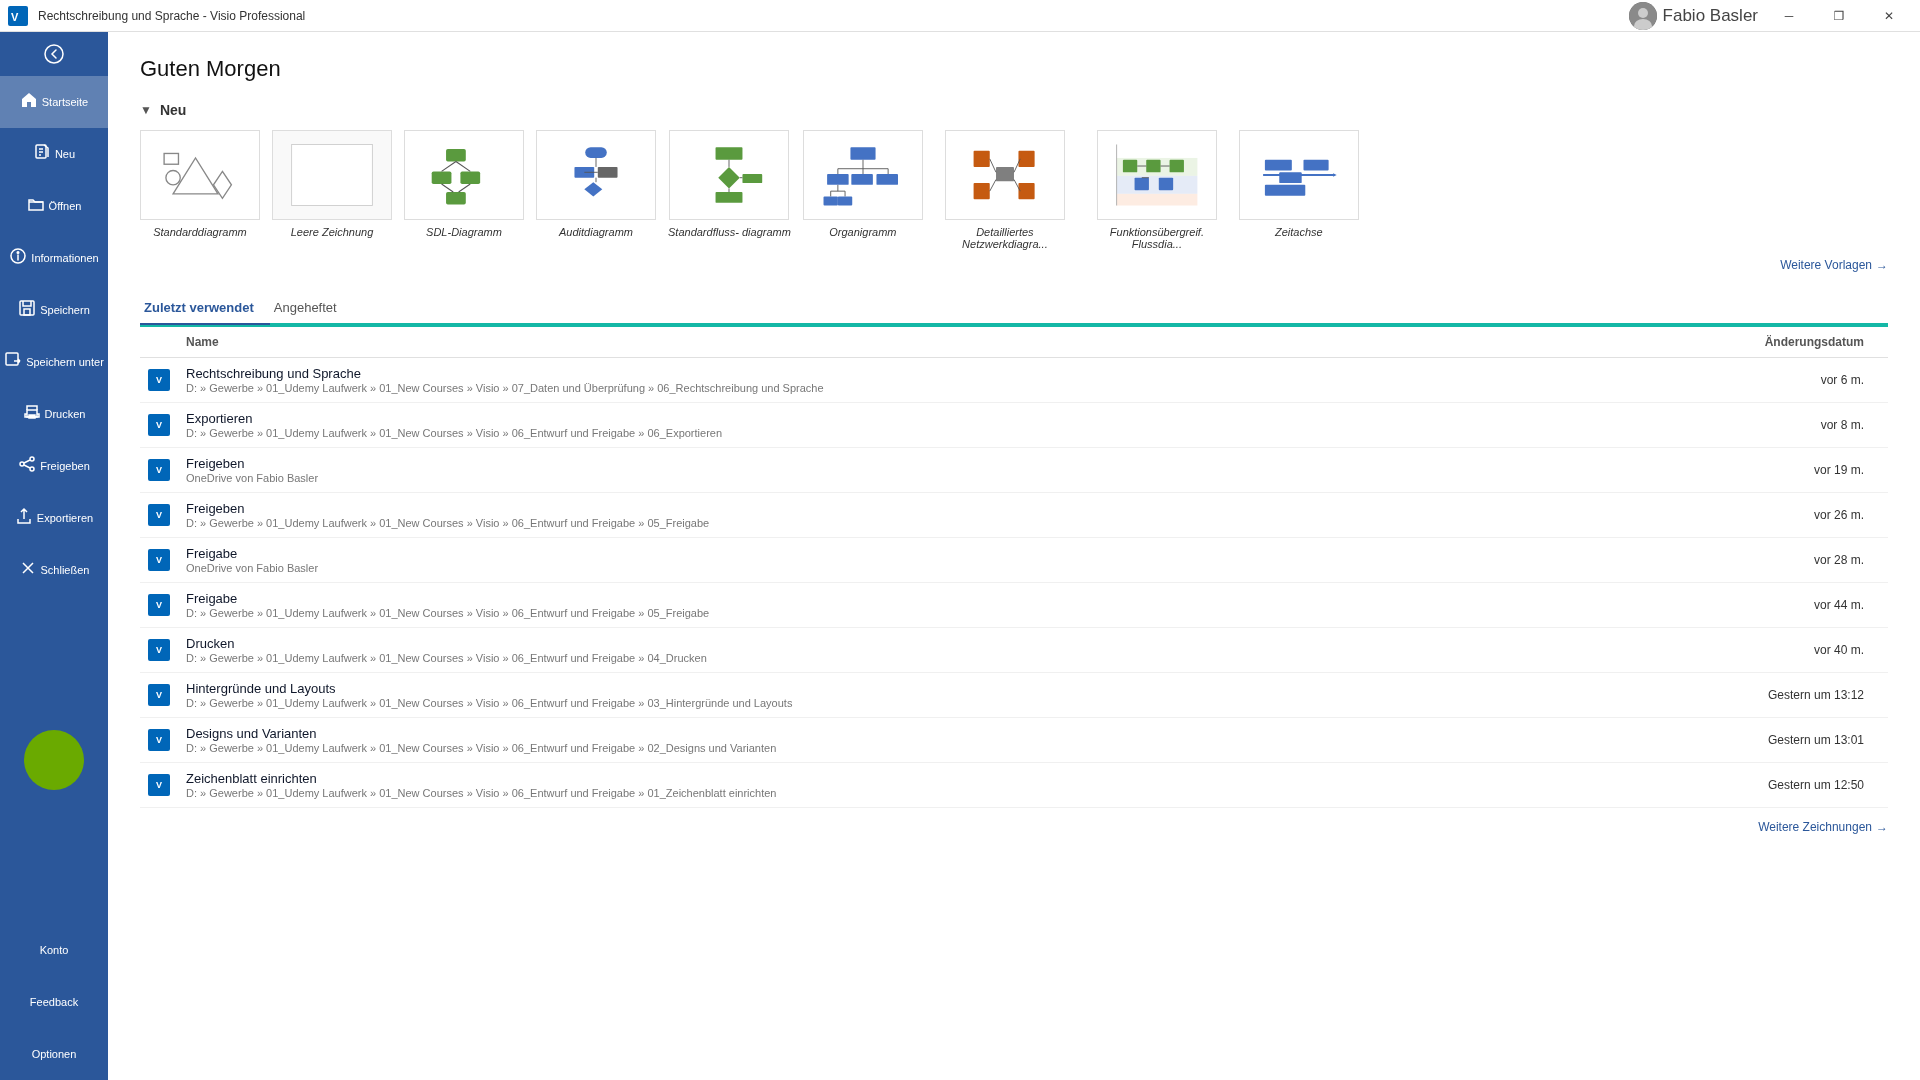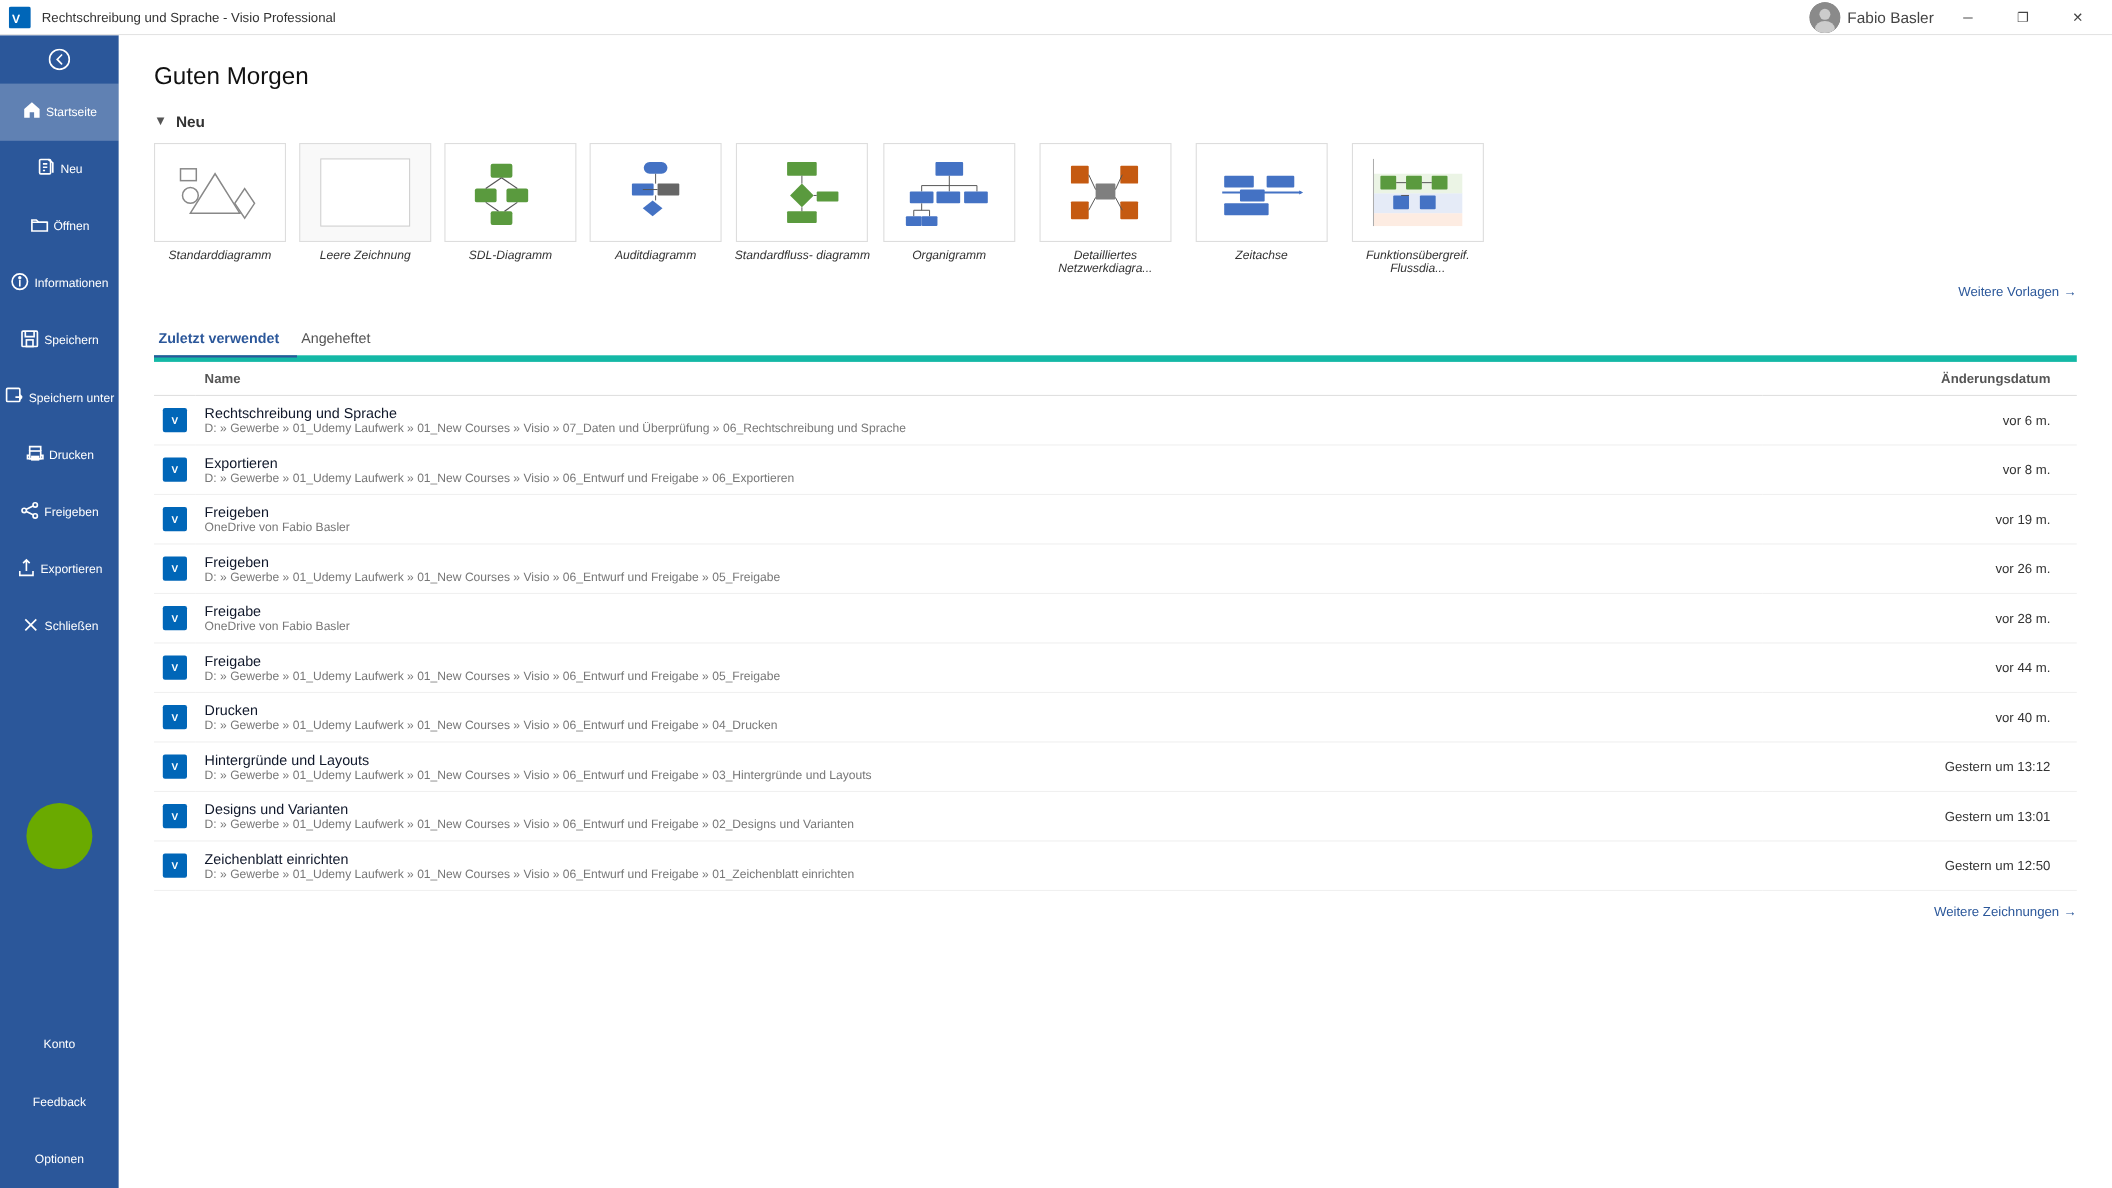--- a/index.html
+++ b/index.html
@@ -34,21 +34,21 @@
       align-items: center;
       justify-content: center;
       cursor: pointer;
       font-size: 12px;
       color: #444;
     }
     .user-area {
       display: flex;
       align-items: center;
       gap: 6px;
-      font-size: 14px;
+      font-size: 17px;
       color: #444;
     }
     .avatar {
       width: 28px;
       height: 28px;
       border-radius: 50%;
       background: #6c6c6c;
       display: flex;
       align-items: center;
       justify-content: center;
@@ -183,21 +183,21 @@
       font-size: 12px;
       cursor: pointer;
       gap: 4px;
       margin-bottom: 20px;
     }
 
     
     .tabs {
       display: flex;
       gap: 0;
-      border-bottom: 6px solid #14b8a6;
+      border-bottom: 4px solid #14b8a6;
       margin-bottom: 0;
     }
     .tab {
       padding: 8px 16px 8px 4px;
       font-size: 13px;
       cursor: pointer;
       color: #555;
       border-bottom: 2px solid transparent;
       margin-bottom: -2px;
     }
@@ -577,60 +577,60 @@
             <path d="M72,14 L76,14 L76,23 L72,25 L68,23 L68,14 Z" fill="#c55a11" opacity="0.8"></path>
             <line x1="33" y1="21" x2="40" y2="36" stroke="#555" stroke-width="1"></line>
             <line x1="67" y1="21" x2="60" y2="36" stroke="#555" stroke-width="1"></line>
             <line x1="33" y1="57" x2="40" y2="44" stroke="#555" stroke-width="1"></line>
             <line x1="67" y1="57" x2="60" y2="44" stroke="#555" stroke-width="1"></line>
           </svg>
         </div>
         <span class="template-label">Detailliertes Netzwerkdiagra...</span>
       </div>
 
+      <div class="template-item tpl-funk">
+        <div class="template-thumb">
+          <svg width="100" height="78" viewBox="0 0 100 78">
+            <rect x="5" y="5" width="90" height="68" fill="white"></rect>
+
+            <rect x="5" y="20" width="90" height="20" fill="#e2efda" opacity="0.7"></rect>
+            <rect x="5" y="40" width="90" height="20" fill="#dae3f3" opacity="0.7"></rect>
+            <rect x="5" y="60" width="90" height="13" fill="#fce4d6" opacity="0.7"></rect>
+
+            <line x1="5" y1="5" x2="5" y2="73" stroke="#aaa" stroke-width="1"></line>
+
+            <rect x="12" y="22" width="16" height="14" rx="1" fill="#5a9a3e"></rect>
+            <rect x="38" y="22" width="16" height="14" rx="1" fill="#5a9a3e"></rect>
+            <rect x="64" y="22" width="16" height="14" rx="1" fill="#5a9a3e"></rect>
+            <rect x="25" y="42" width="16" height="14" rx="1" fill="#4472c4"></rect>
+            <rect x="52" y="42" width="16" height="14" rx="1" fill="#4472c4"></rect>
+
+            <line x1="28" y1="29" x2="38" y2="29" stroke="#555" stroke-width="1"></line>
+            <line x1="54" y1="29" x2="64" y2="29" stroke="#555" stroke-width="1"></line>
+            <line x1="41" y1="42" x2="33" y2="42" stroke="#555" stroke-width="1"></line>
+          </svg>
+        </div>
+        <span class="template-label">Funktionsübergreif. Flussdia...</span>
+      </div>
+
       <div class="template-item tpl-zeit">
         <div class="template-thumb">
           <svg width="100" height="78" viewBox="0 0 100 78">
             <rect x="5" y="5" width="90" height="68" fill="white"></rect>
 
             <line x1="10" y1="39" x2="90" y2="39" stroke="#4472c4" stroke-width="2"></line>
             <rect x="12" y="22" width="30" height="12" rx="1" fill="#4472c4"></rect>
             <rect x="28" y="36" width="25" height="12" rx="1" fill="#4472c4"></rect>
             <rect x="55" y="22" width="28" height="12" rx="1" fill="#4472c4"></rect>
             <rect x="12" y="50" width="45" height="12" rx="1" fill="#4472c4"></rect>
 
             <polygon points="88,37 92,39 88,41" fill="#4472c4"></polygon>
           </svg>
         </div>
         <span class="template-label">Zeitachse</span>
-      </div>
-
-      <div class="template-item tpl-funk">
-        <div class="template-thumb">
-          <svg width="100" height="78" viewBox="0 0 100 78">
-            <rect x="5" y="5" width="90" height="68" fill="white"></rect>
-
-            <rect x="5" y="20" width="90" height="20" fill="#e2efda" opacity="0.7"></rect>
-            <rect x="5" y="40" width="90" height="20" fill="#dae3f3" opacity="0.7"></rect>
-            <rect x="5" y="60" width="90" height="13" fill="#fce4d6" opacity="0.7"></rect>
-
-            <line x1="5" y1="5" x2="5" y2="73" stroke="#aaa" stroke-width="1"></line>
-
-            <rect x="12" y="22" width="16" height="14" rx="1" fill="#5a9a3e"></rect>
-            <rect x="38" y="22" width="16" height="14" rx="1" fill="#5a9a3e"></rect>
-            <rect x="64" y="22" width="16" height="14" rx="1" fill="#5a9a3e"></rect>
-            <rect x="25" y="42" width="16" height="14" rx="1" fill="#4472c4"></rect>
-            <rect x="52" y="42" width="16" height="14" rx="1" fill="#4472c4"></rect>
-
-            <line x1="28" y1="29" x2="38" y2="29" stroke="#555" stroke-width="1"></line>
-            <line x1="54" y1="29" x2="64" y2="29" stroke="#555" stroke-width="1"></line>
-            <line x1="41" y1="42" x2="33" y2="42" stroke="#555" stroke-width="1"></line>
-          </svg>
-        </div>
-        <span class="template-label">Funktionsübergreif. Flussdia...</span>
       </div>
 
     </div>
 
     <div class="more-templates">
       <span>Weitere Vorlagen</span>
       <span>→</span>
     </div>
 
     <div class="tabs">

